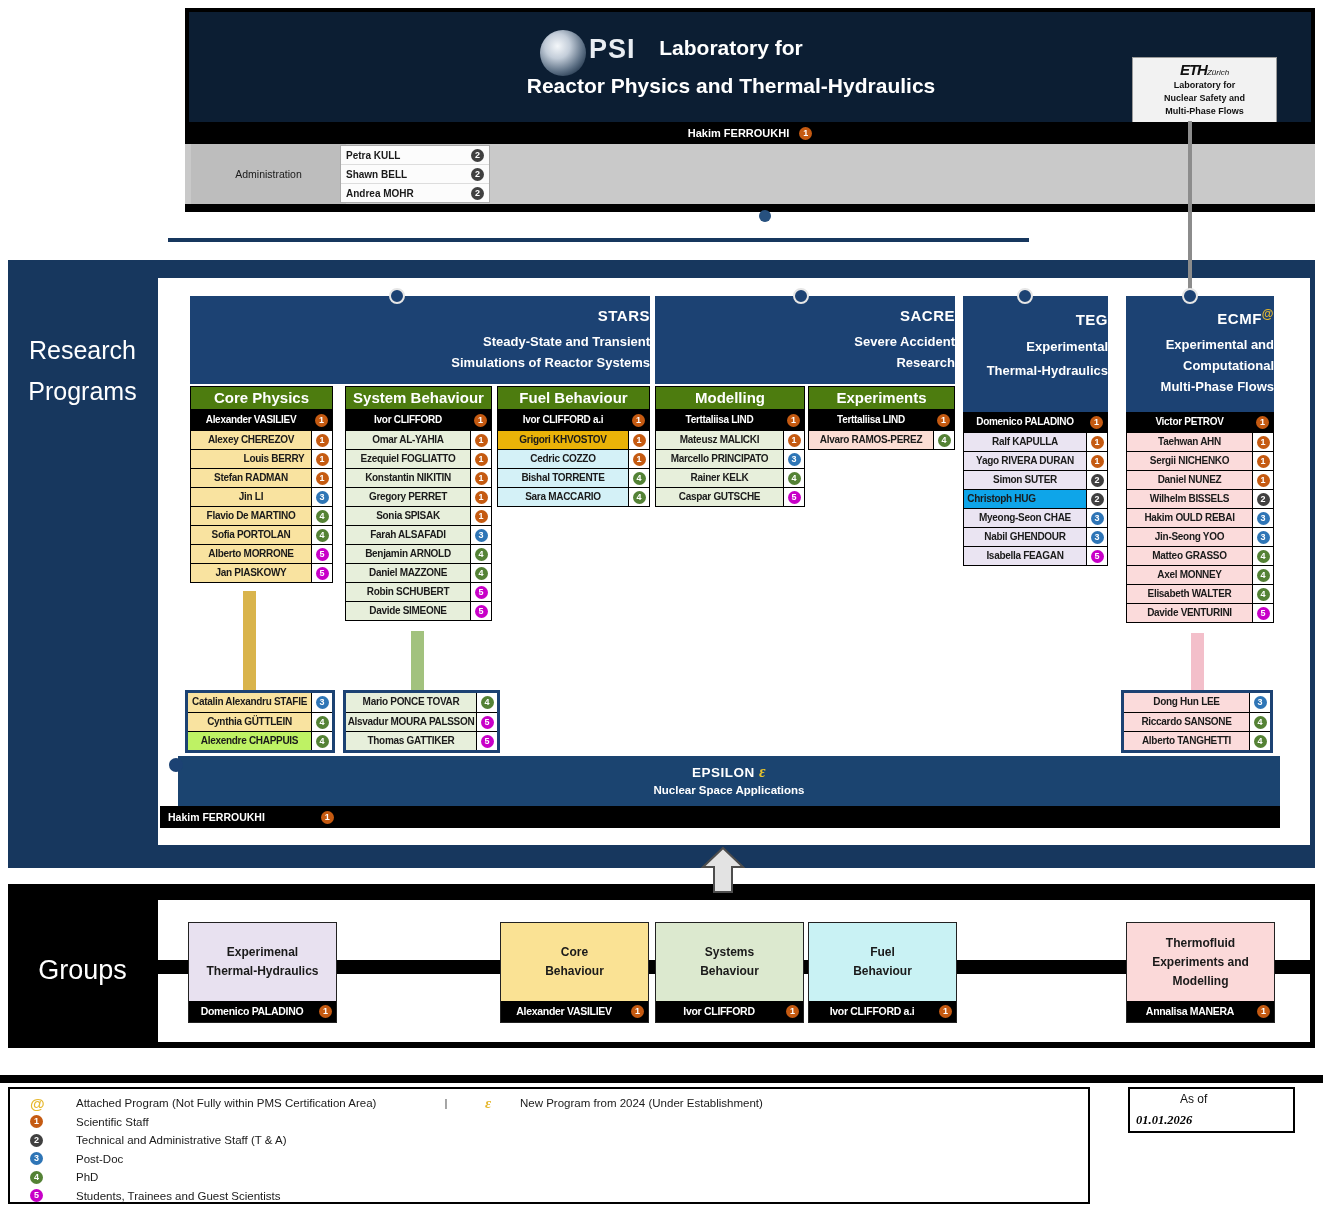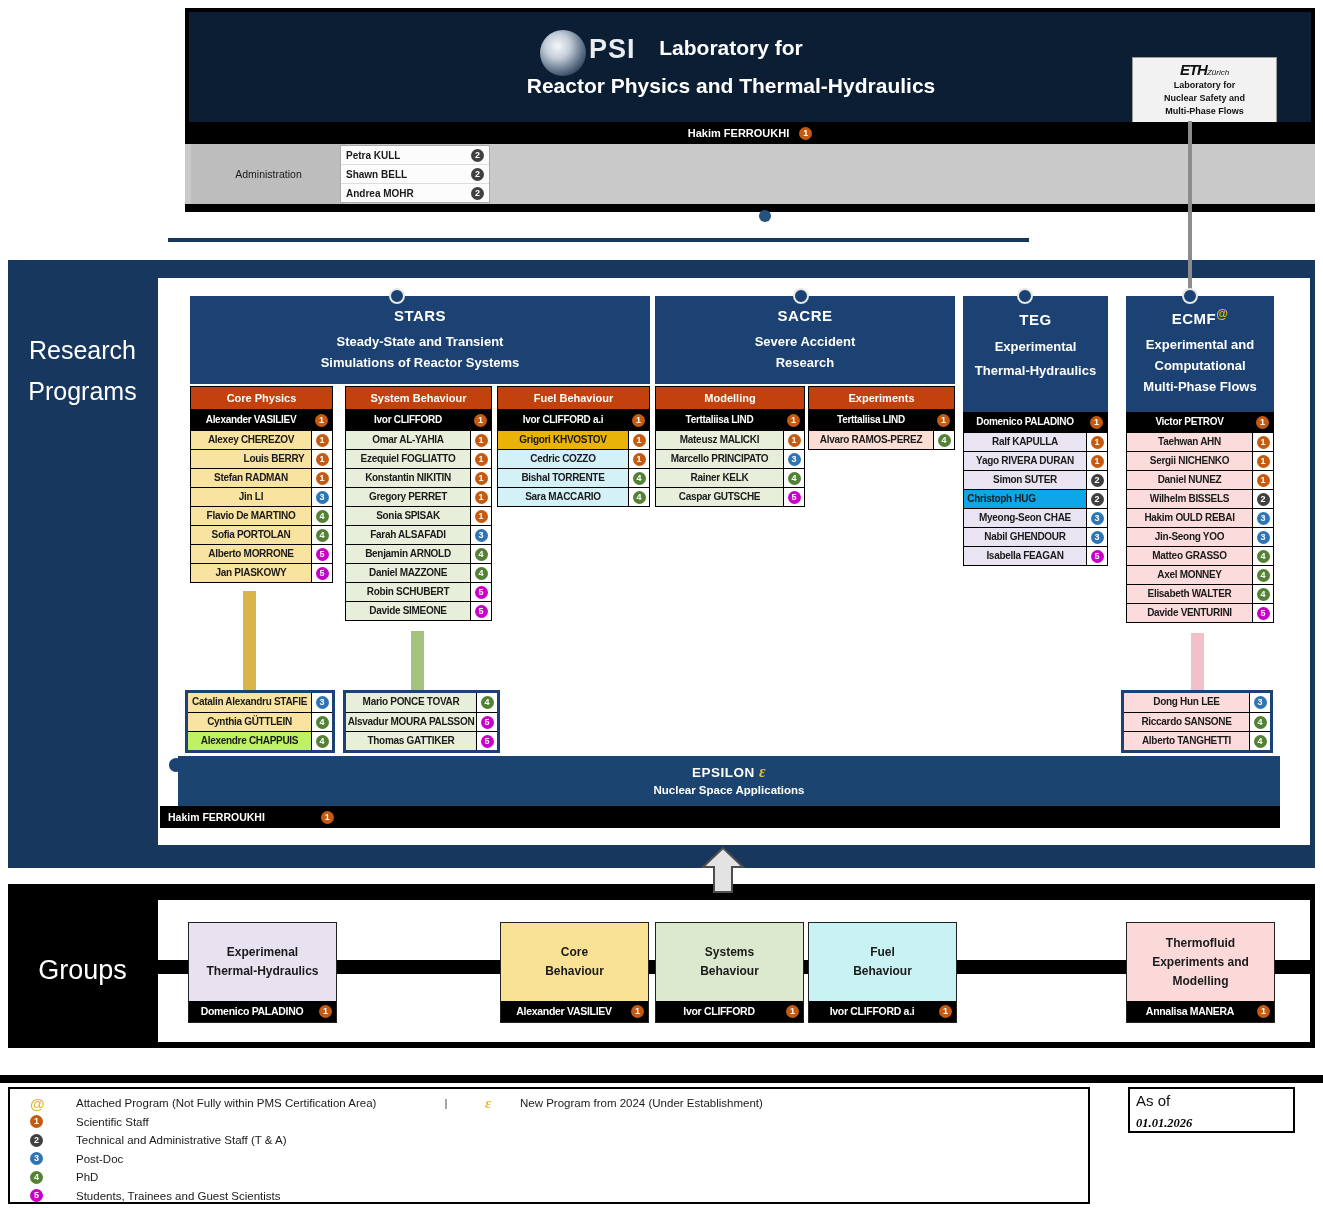--- a/index.html
+++ b/index.html
@@ -35,31 +35,31 @@
   .gray-line { position:absolute; background:#8C8C8C; z-index:25; }
   .node { position:absolute; width:16px; height:16px; border-radius:50%; background:#1C4273;
     border:2px solid #E6E6E6; z-index:30; }
   .hdr-dot { position:absolute; width:12px; height:12px; border-radius:50%; background:#27517F; z-index:30; }
 
   
   .band { left:8px; top:260px; width:1307px; height:608px; background:#17375E; }
   .band-label { left:0; top:330px; width:165px; text-align:center; color:#fff; font-size:25px; line-height:41px; z-index:2; }
   .panel { left:158px; top:278px; width:1152px; height:567px; background:#fff; z-index:1; }
 
-  .prog-head { position:absolute; background:#1C4273; color:#fff; text-align:center; z-index:10; }
+  .prog-head { position:absolute; background:#1C4273; color:#fff; text-align:right; z-index:10; }
   .p-title { font-size:15px; font-weight:bold; padding-top:11px; letter-spacing:0.5px; }
   .p-title .gold-sup { color:#E6B82E; font-size:12px; vertical-align:super; font-weight:bold; }
   .p-sub { font-size:13px; font-weight:bold; margin-top:7px; }
   .p-sub div { line-height:21px; }
   .prog-head.tall .p-title { padding-top:15px; }
   .prog-head.tall .p-sub div { line-height:24px; }
 
   .col { position:absolute; z-index:10; }
-  .col-head { height:24px; line-height:22px; border:1px solid #000; background:#c2410c; color:#fff;
-    font-weight:bold; font-size:11px; text-align:center; }
+  .col-head { height:24px; line-height:22px; border:1px solid #000; background:#4d7c0f; color:#fff;
+    font-weight:bold; font-size:15px; text-align:center; }
   .m-list { border:1px solid #000; background:#fff; }
   .m-row { display:flex; height:19px; align-items:stretch; }
   .m-row + .m-row { border-top:1px solid #000; }
   .m-name { flex:1; text-align:center; line-height:18px; font-size:10px; font-weight:bold; color:#1a1a1a;
     letter-spacing:-0.3px; white-space:nowrap; overflow:hidden; }
   .badge-cell { width:21px; border-left:1px solid #000; background:#fff; display:flex; align-items:center; justify-content:center; }
   .m-row.leader { background:#000; }
   .m-row.leader .m-name { color:#fff; }
   .m-row.leader .badge-cell { background:transparent; border-left:none; }
   .badge { width:13px; height:13px; border-radius:50%; color:#fff; font-size:9px; font-weight:bold;
@@ -94,21 +94,21 @@
   .bottom-bar { left:0; top:1075px; width:1323px; height:8px; background:#000; }
   .legend { left:8px; top:1087px; width:1082px; height:117px; background:#fff; border:2px solid #000; padding:5px 0 0 14px; }
   .l-row { display:flex; align-items:center; height:18.5px; font-size:11.5px; color:#1a1a1a; }
   .l-symwrap { width:52px; display:flex; justify-content:flex-start; padding-left:6px; }
   .l-sym { color:#E6B82E; font-weight:bold; font-size:15px; }
   .l-sym.eps { font-style:italic; font-family:"Liberation Serif","DejaVu Serif",serif; }
   .l-text1 { width:360px; }
   .l-sep { width:20px; text-align:center; color:#444; }
   .l-sym2 { width:64px; text-align:center; }
   .asof { left:1128px; top:1087px; width:167px; height:46px; background:#fff; border:2px solid #000; padding:3px 6px; }
-  .asof-label { font-size:15px; color:#111; }
+  .asof-label { font-size:12px; color:#111;margin-left:44px; }
   .asof-date { font-size:12.5px; font-weight:bold; font-style:italic; margin-top:7px;
     font-family:"Liberation Serif","DejaVu Serif",serif; }
 </style>
 </head>
 <body>
 
 <div id="page">
 
   <div class="abs hdr">
     <div class="abs hdr-navy">

